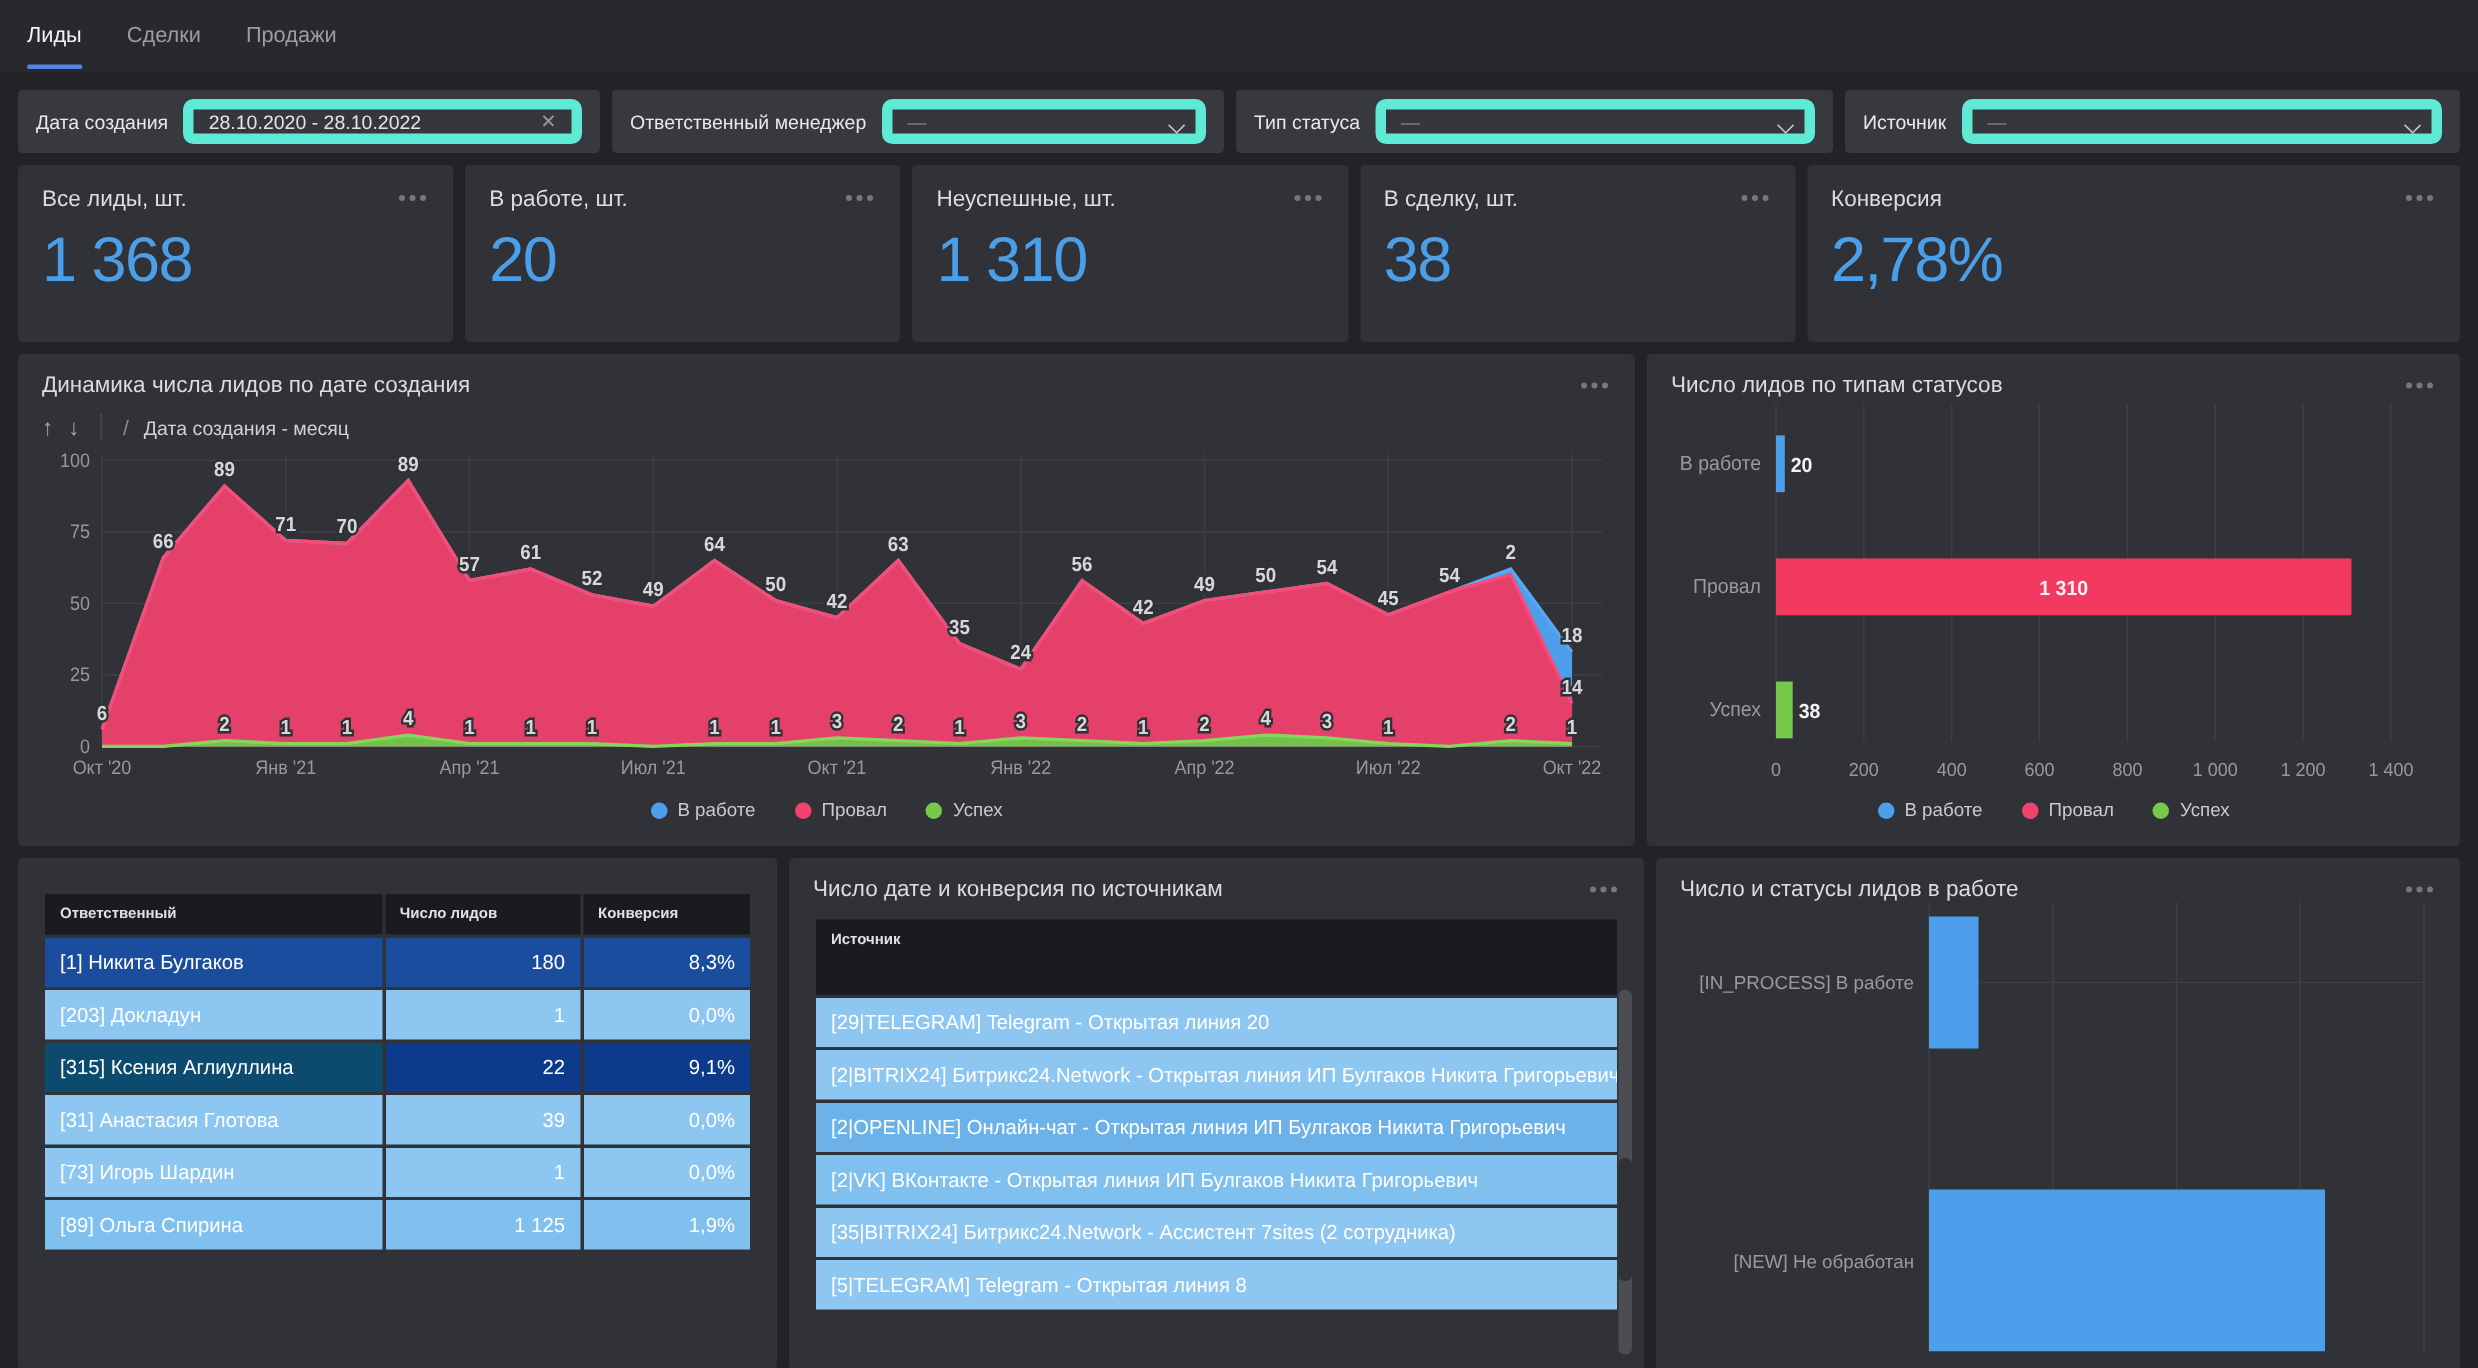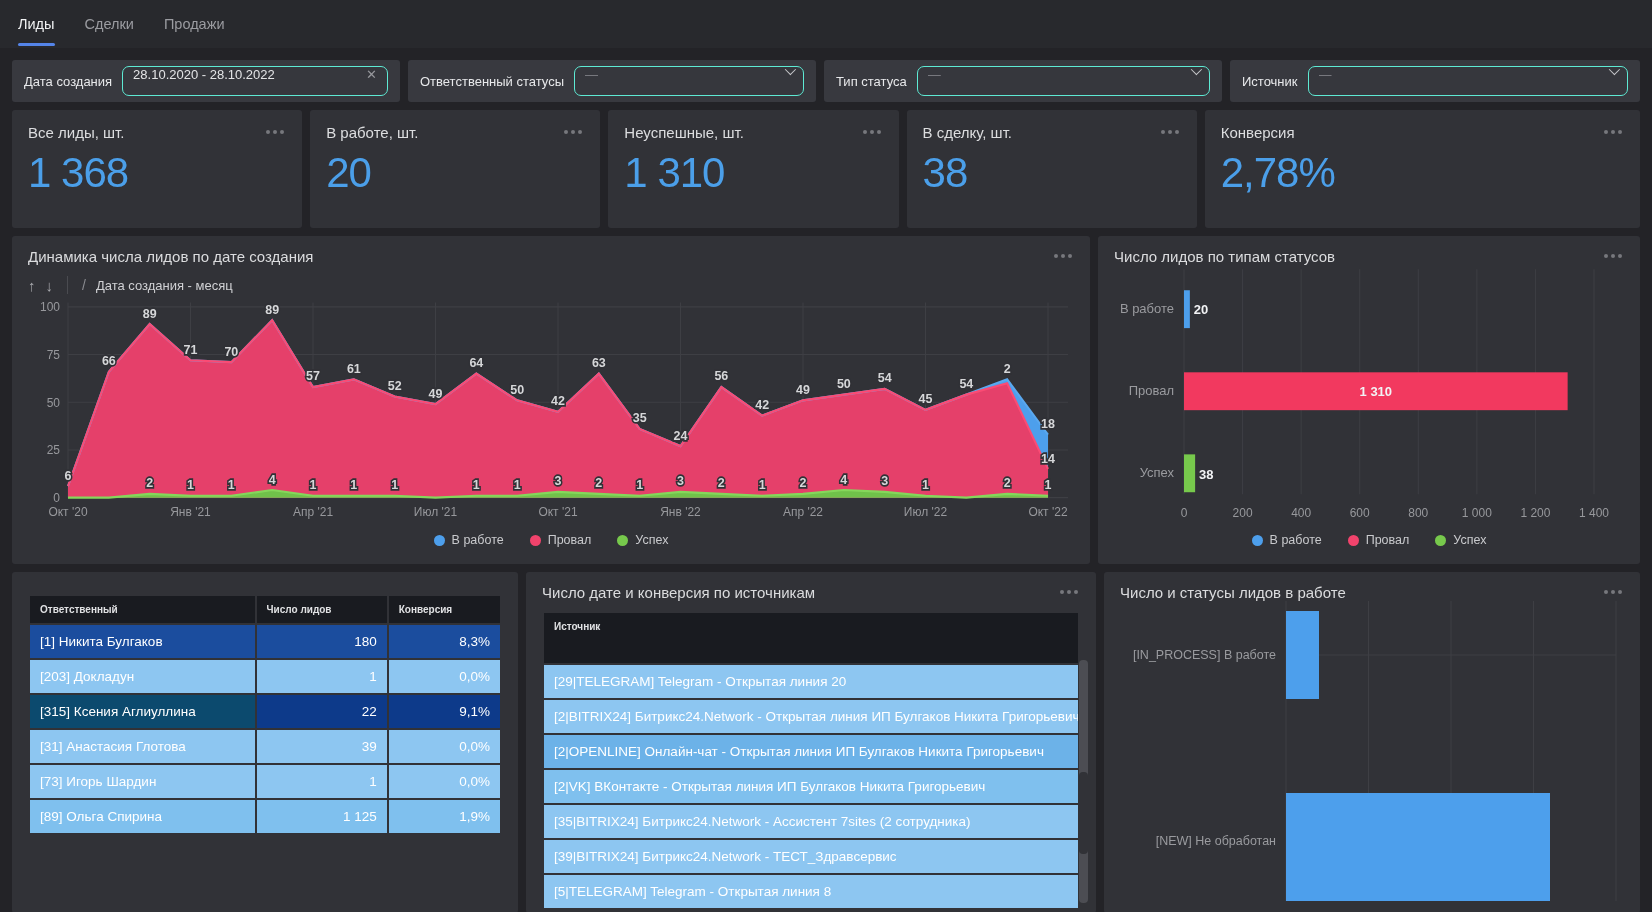--- a/index.html
+++ b/index.html
@@ -12,38 +12,38 @@
   
   .nav { height:48px; background:#28292d; display:flex; align-items:stretch; padding:0 18px; gap:30px; }
   .tab { display:flex; align-items:center; font-size:14.5px; color:#9b9ca1; cursor:pointer; position:relative; }
   .tab.active { color:#f1f2f3; }
   .tab.active::after { content:""; position:absolute; left:0; right:0; bottom:2px; height:3px; background:#5484e8; border-radius:2px; }
   
   .content { padding:12px; display:flex; flex-direction:column; gap:8px; }
   .filters-row { display:grid; grid-template-columns:388fr 408fr 398fr 410fr; gap:8px; height:42px; }
   .filter-card { background:#38393f; border-radius:3px; display:flex; align-items:center; padding:0 12px; gap:10px; }
   .filter-label { font-size:13px; color:#e8e9eb; white-space:nowrap; }
-  .filter-box { flex:1; height:30px; border:1px solid #5eead4; border-radius:7px; display:flex; align-items:flex-start; padding:0 10px; gap:8px; min-width:0; background:#36373d; }
+  .filter-box { flex:1; height:30px; border:7px solid #5eead4; border-radius:7px; display:flex; align-items:flex-end; padding:0 10px; gap:8px; min-width:0; background:#36373d; }
   .filter-box .val { flex:1; font-size:13px; color:#e3e4e6; white-space:nowrap; overflow:hidden; }
   .filter-box .val.muted { color:#808187; }
   .icon-clear { color:#97989d; font-size:13px; cursor:pointer; }
   .chev { width:8px; height:8px; border-right:1.6px solid #c7c8cb; border-bottom:1.6px solid #c7c8cb; transform:rotate(45deg) translateY(-2px); flex:0 0 auto; }
   
   .kpi-row { display:grid; grid-template-columns:repeat(4,1fr) 1.5fr; gap:8px; height:118px; }
   .card { background:#313237; border-radius:3px; position:relative; }
   .kpi-card { padding:14px 16px; }
   .kpi-head { display:flex; justify-content:space-between; align-items:flex-start; }
   .kpi-title { font-size:15px; color:#dcdddf; }
   .menu-dots { display:inline-flex; gap:3px; padding:6px 2px; cursor:pointer; }
   .menu-dots i { width:4px; height:4px; border-radius:50%; background:#77787d; }
   .kpi-value { font-size:42px; color:#4b9fe9; margin-top:8px; letter-spacing:-1px; }
   
   .charts-row { display:grid; grid-template-columns:1078fr 542fr; gap:8px; height:328px; }
   .chart-card { padding:12px 16px; display:flex; flex-direction:column; }
-  .card-head { display:flex; justify-content:space-between; align-items:flex-start; }
+  .card-head { display:flex; justify-content:space-between; align-items:flex-end; }
   .card-title { font-size:15px; color:#dbdcde; }
   .sort-row { display:flex; align-items:center; gap:10px; margin-top:9px; height:22px; font-size:14px; color:#a7a8ac; }
   .sort-row .arrow { cursor:pointer; font-size:15px; }
   .sort-row .vdiv { width:1px; height:18px; background:#4a4b50; margin:0 4px; }
   .sort-row .slash { color:#8a8b90; }
   .sort-row .field { color:#d0d1d4; font-size:13px; }
   .chart-body { flex:1; min-height:0; }
   svg { display:block; }
   .legend { display:flex; justify-content:center; gap:26px; height:24px; align-items:center; }
   .legend-item { display:flex; align-items:center; gap:7px; font-size:12.5px; color:#c9cacd; cursor:pointer; }
@@ -75,21 +75,21 @@
 
     <div class="filters-row">
       <div class="filter-card">
         <span class="filter-label">Дата создания</span>
         <div class="filter-box">
           <span class="val">28.10.2020 - 28.10.2022</span>
           <span class="icon-clear">✕</span>
         </div>
       </div>
       <div class="filter-card">
-        <span class="filter-label">Ответственный статусы</span>
+        <span class="filter-label">Ответственный менеджер</span>
         <div class="filter-box">
           <span class="val muted">—</span>
           <span class="chev"></span>
         </div>
       </div>
       <div class="filter-card">
         <span class="filter-label">Тип статуса</span>
         <div class="filter-box">
           <span class="val muted">—</span>
           <span class="chev"></span>
@@ -410,23 +410,20 @@
               <tr>
                 <td style="background: rgb(108, 178, 232);">[2|OPENLINE] Онлайн-чат - Открытая линия ИП Булгаков Никита Григорьевич</td>
               </tr>
               <tr>
                 <td style="background: rgb(127, 192, 238);">[2|VK] ВКонтакте - Открытая линия ИП Булгаков Никита Григорьевич</td>
               </tr>
               <tr>
                 <td style="background: rgb(141, 198, 241);">[35|BITRIX24] Битрикс24.Network - Ассистент 7sites (2 сотрудника)</td>
               </tr>
               <tr>
-                <td style="background: rgb(141, 198, 241);">[39|BITRIX24] Битрикс24.Network - ТЕСТ_Здравсервис</td>
-              </tr>
-              <tr>
                 <td style="background: rgb(141, 198, 241);">[5|TELEGRAM] Telegram - Открытая линия 8</td>
               </tr>
             </tbody>
         </table>
         <div class="scrollbar">
           <div class="thumb"></div>
         </div>
       </div>
 
       <div class="card chart-card">

